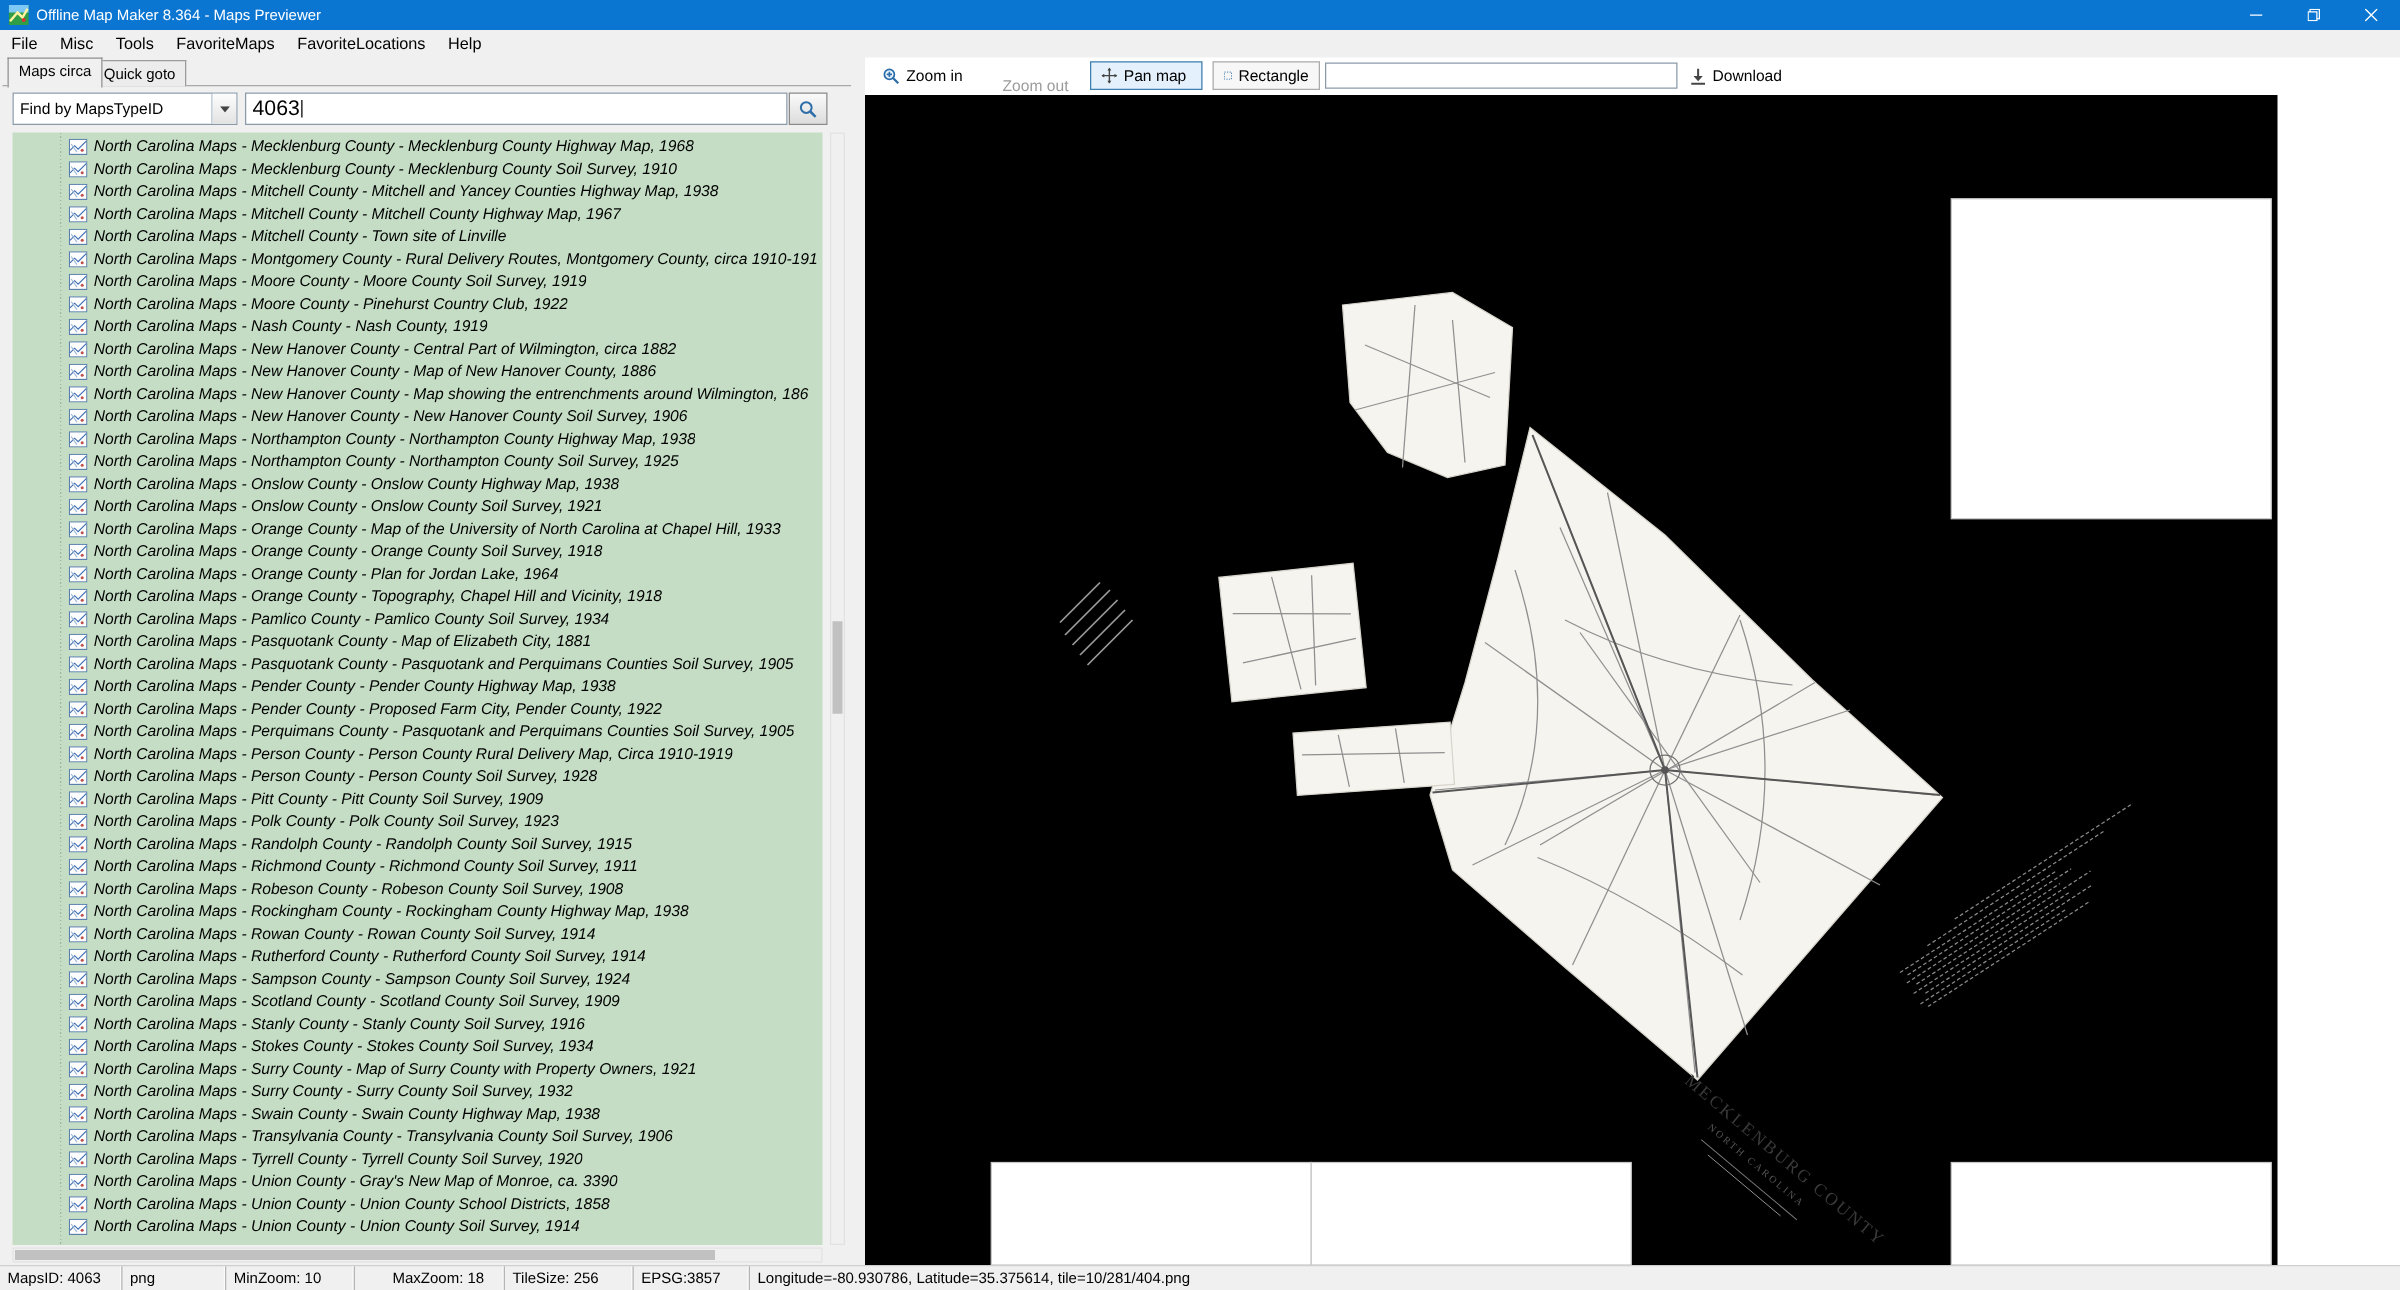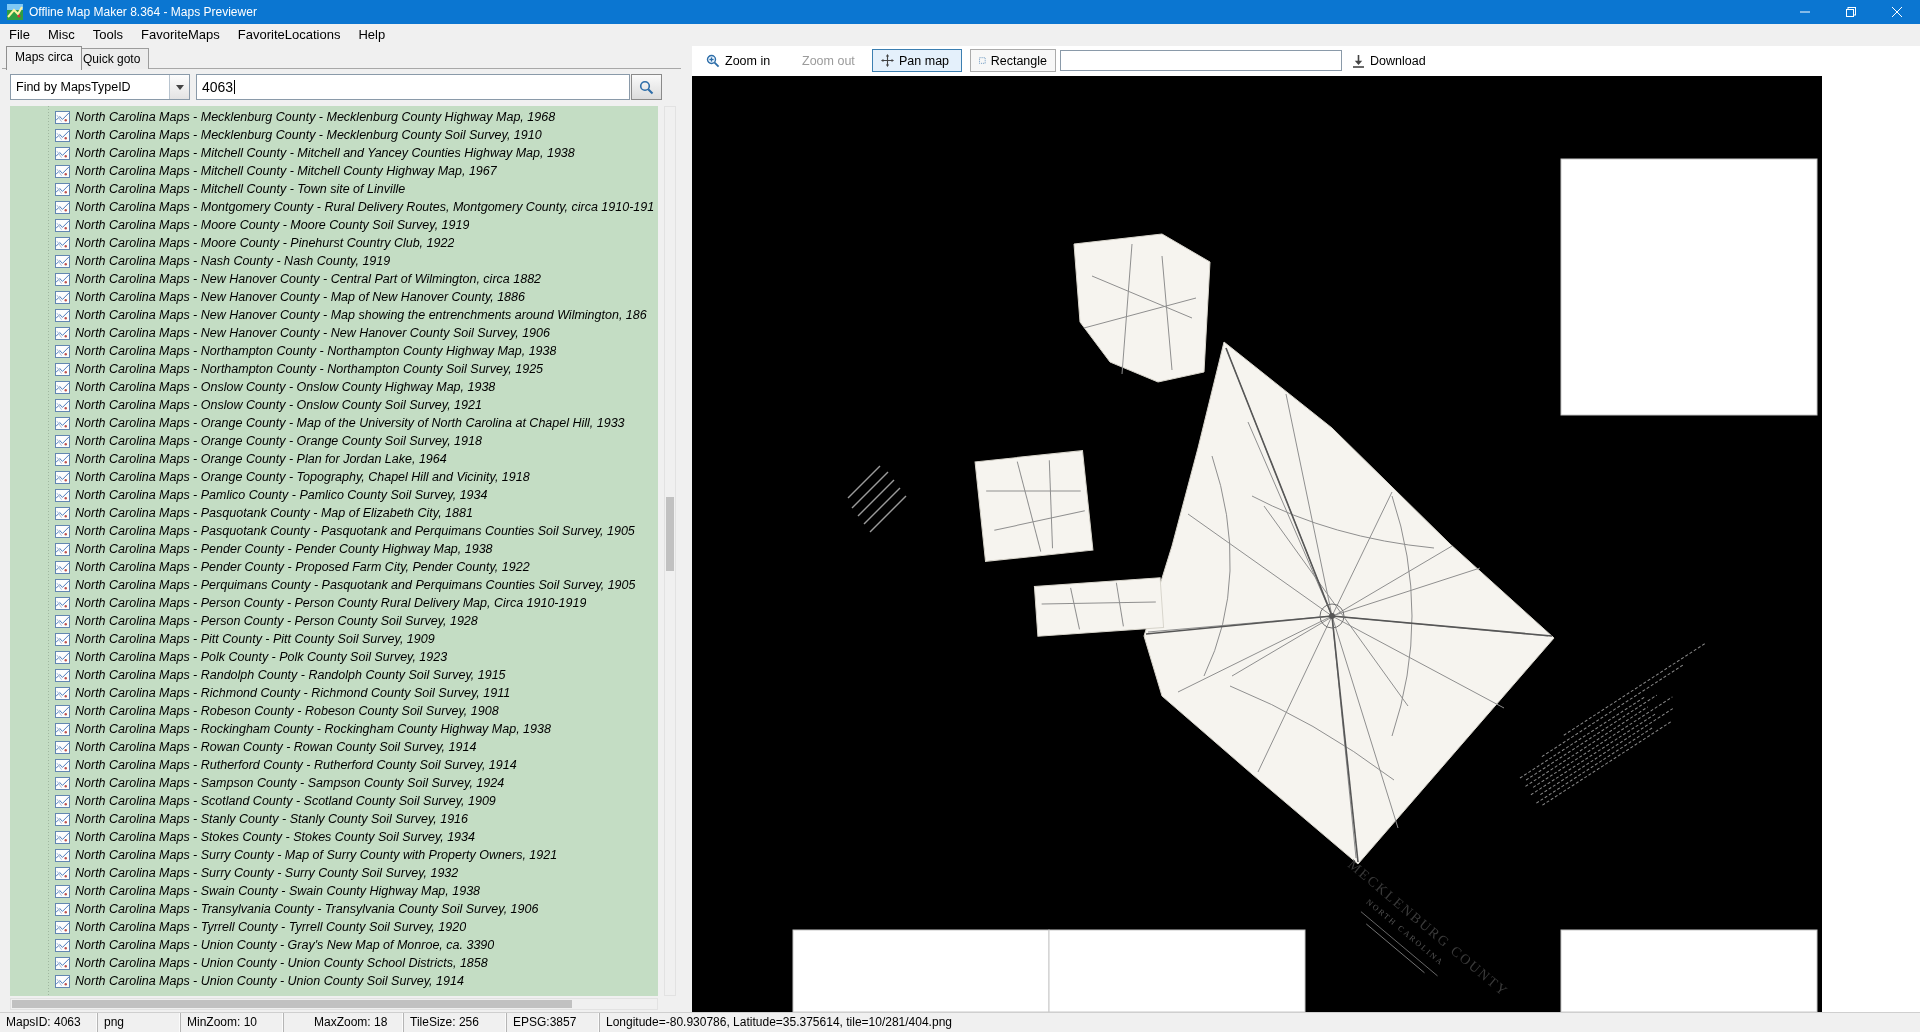--- a/index.html
+++ b/index.html
@@ -22,21 +22,21 @@
   .left-panel { position:absolute; top:46px; left:0; width:681px; bottom:20px; background:#f0f0f0; }
   .tabbar { position:absolute; top:0; left:2px; right:0; height:23px; border-bottom:1px solid #a8a8a8; }
   .tab { position:absolute; top:0; height:23px; padding:0 8px; line-height:21px; font-size:12px; background:#f0f0f0; border:1px solid #8f8f8f; border-bottom:none; }
   .tab.active { left:4px; z-index:2; background:#f0f0f0; height:24px; }
   .tab.inactive { left:72px; top:2px; height:21px; background:#ececec; border-color:#9c9c9c; }
 
   .search-row { position:absolute; top:28px; left:0; right:0; height:26px; }
   .combo { position:absolute; left:10px; top:0; width:180px; height:26px; background:#fff; border:1px solid #8a9aa9; display:flex; align-items:center; }
   .combo-text { flex:1; padding-left:5px; font-size:12.5px; white-space:nowrap; overflow:hidden; }
   .combo-arrow { width:20px; height:24px; background:linear-gradient(#fdfdfd,#e3e3e3); border-left:1px solid #b8c4cf; display:flex; align-items:center; justify-content:center; }
-  .find-input { position:absolute; left:196px; top:0; width:434px; height:26px; background:#fff; border:1px solid #8a9aa9; line-height:24px; padding-left:5px; font-size:14px; }
+  .find-input { position:absolute; left:196px; top:0; width:434px; height:26px; background:#fff; border:1px solid #8a9aa9; line-height:24px; padding-left:5px; font-size:17px; }
   .caret { display:inline-block; width:1px; height:14px; background:#000; vertical-align:-2px; margin-left:1px; }
   .search-btn { position:absolute; left:631px; top:0; width:31px; height:26px; background:linear-gradient(#fafafa,#dcdcdc); border:1px solid #8a8a8a; display:flex; align-items:center; justify-content:center; }
 
   
   .tree { position:absolute; left:10px; top:60px; width:648px; height:890px; background:#c4ddc4; overflow:hidden; padding-top:2px;
           background-image:repeating-linear-gradient(to bottom, rgba(90,110,90,.35) 0 1px, transparent 1px 3px);
           background-size:1px 100%; background-position:38px 0; background-repeat:no-repeat; }
   .tree-row { display:flex; align-items:center; height:18px; padding-left:45px; white-space:nowrap;font-style:italic; }
   .tree-ico { flex:0 0 auto; margin-right:5px; }
   .tree-label { font-size:12.5px; overflow:hidden; }
@@ -45,21 +45,21 @@
   .vscroll .thumb { position:absolute; left:1px; width:8px; top:390px; height:74px; background:#c1c1c1; }
   .hscroll { position:absolute; left:10px; top:952px; width:648px; height:12px; background:#f0f0f0; border:1px solid #e2e2e2; }
   .hscroll .thumb { position:absolute; top:1px; height:8px; left:1px; width:560px; background:#c1c1c1; }
 
   .splitter { position:absolute; top:46px; left:681px; width:11px; bottom:20px; background:#f0f0f0; }
 
   
   .map-toolbar { position:absolute; top:46px; left:692px; right:0; height:30px; background:#fff; }
   .tb-item { position:absolute; top:0; height:30px; display:flex; align-items:center; gap:5px; font-size:12.5px; cursor:default; }
   .tb-zoomin { left:14px; }
-  .tb-zoomout { left:110px; color:#9b9b9b; }
+  .tb-zoomout { left:110px; color:#9b9b9b;align-items:flex-end; }
   .tb-btn { position:absolute; top:3px; height:23px; display:flex; align-items:center; gap:5px; padding:0 8px; font-size:12.5px; }
   .tb-pan { left:180px; width:90px; background:#e4f0fb; border:1px solid #3c7fb1; }
   .tb-rect { left:278px; width:86px; background:#f7f7f7; border:1px solid #ababab; }
   .tb-input { position:absolute; left:368px; top:4px; width:282px; height:21px; border:1px solid #8a9aa9; background:#fff; font-size:12px; padding:0 4px; font-family:"Liberation Sans",sans-serif; }
   .tb-download { left:660px; }
 
   .map-viewport { position:absolute; top:76px; left:692px; right:0; bottom:20px; background:#000; }
   .map-viewport svg { display:block; }
 
   

